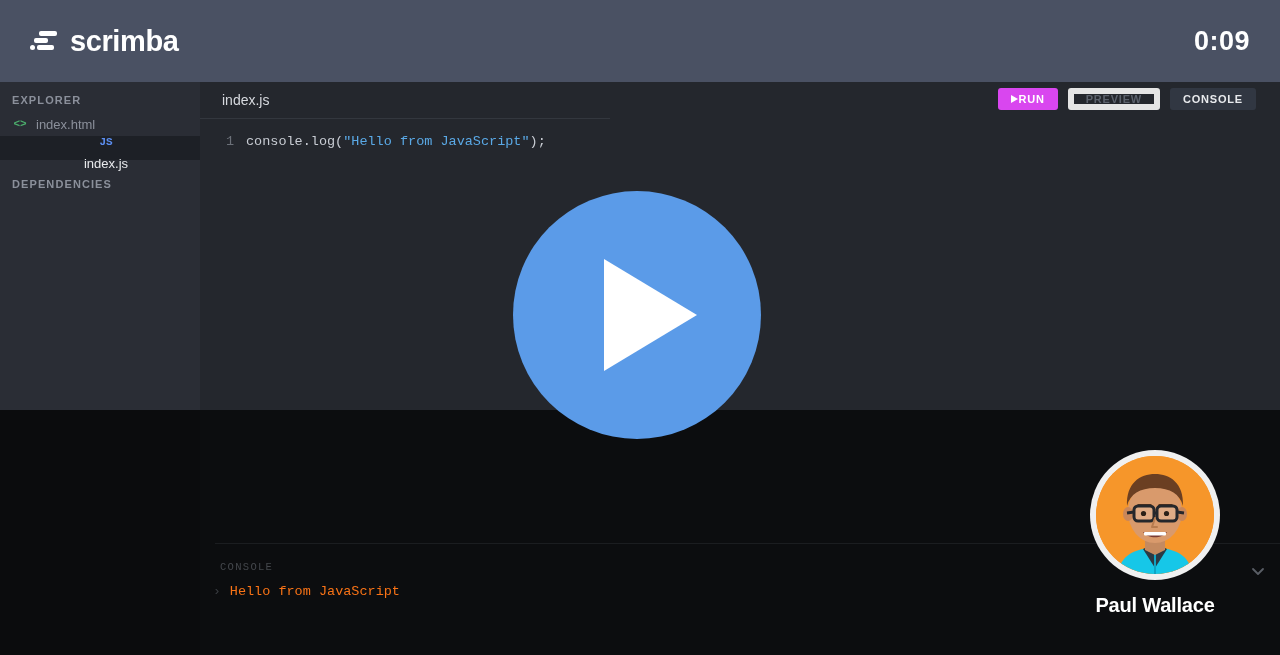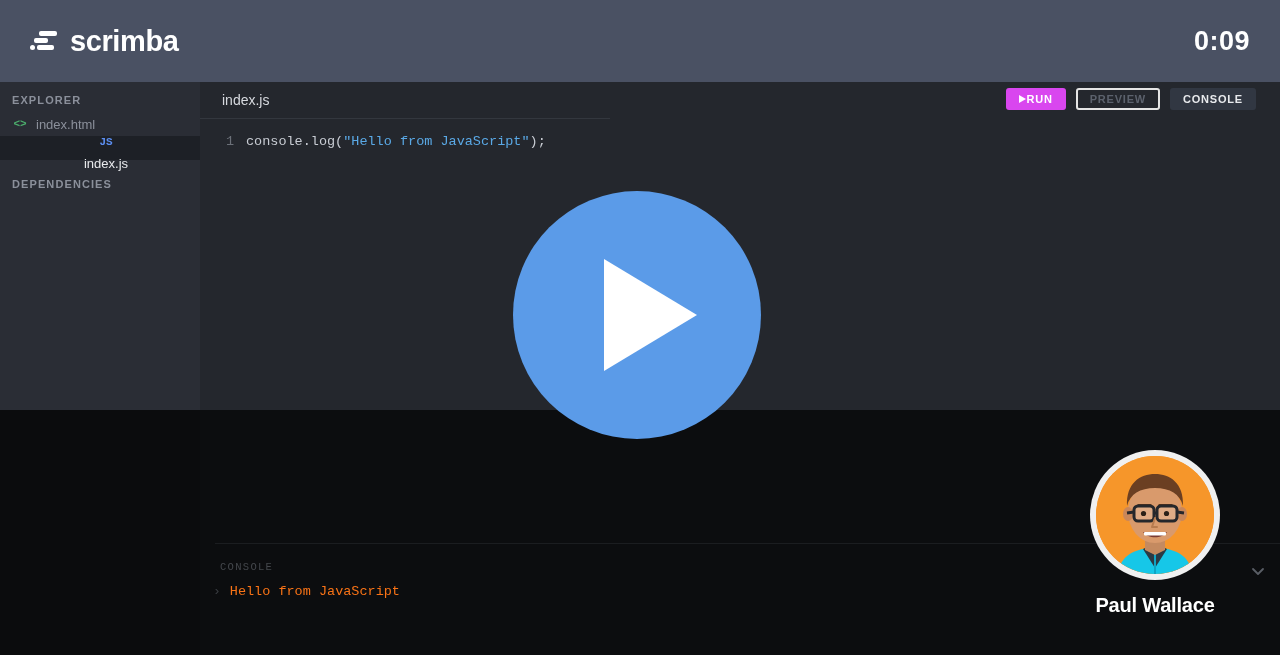--- a/index.html
+++ b/index.html
@@ -137,21 +137,21 @@
   }
   .play-tri-sm {
     width: 0; height: 0;
     border-left: 7px solid #ffffff;
     border-top: 4.5px solid transparent;
     border-bottom: 4.5px solid transparent;
   }
   .btn-preview {
     background: transparent;
     color: #5c626d;
-    border: 2px solid #e5e5e5;
+    border: 6px solid #e5e5e5;
   }
   .btn-console {
     background: #313742;
     color: #e8eaed;
   }
 
   .code-area {
     padding-top: 14px;
     font-family: "Liberation Mono", monospace;
     font-size: 13.5px;

